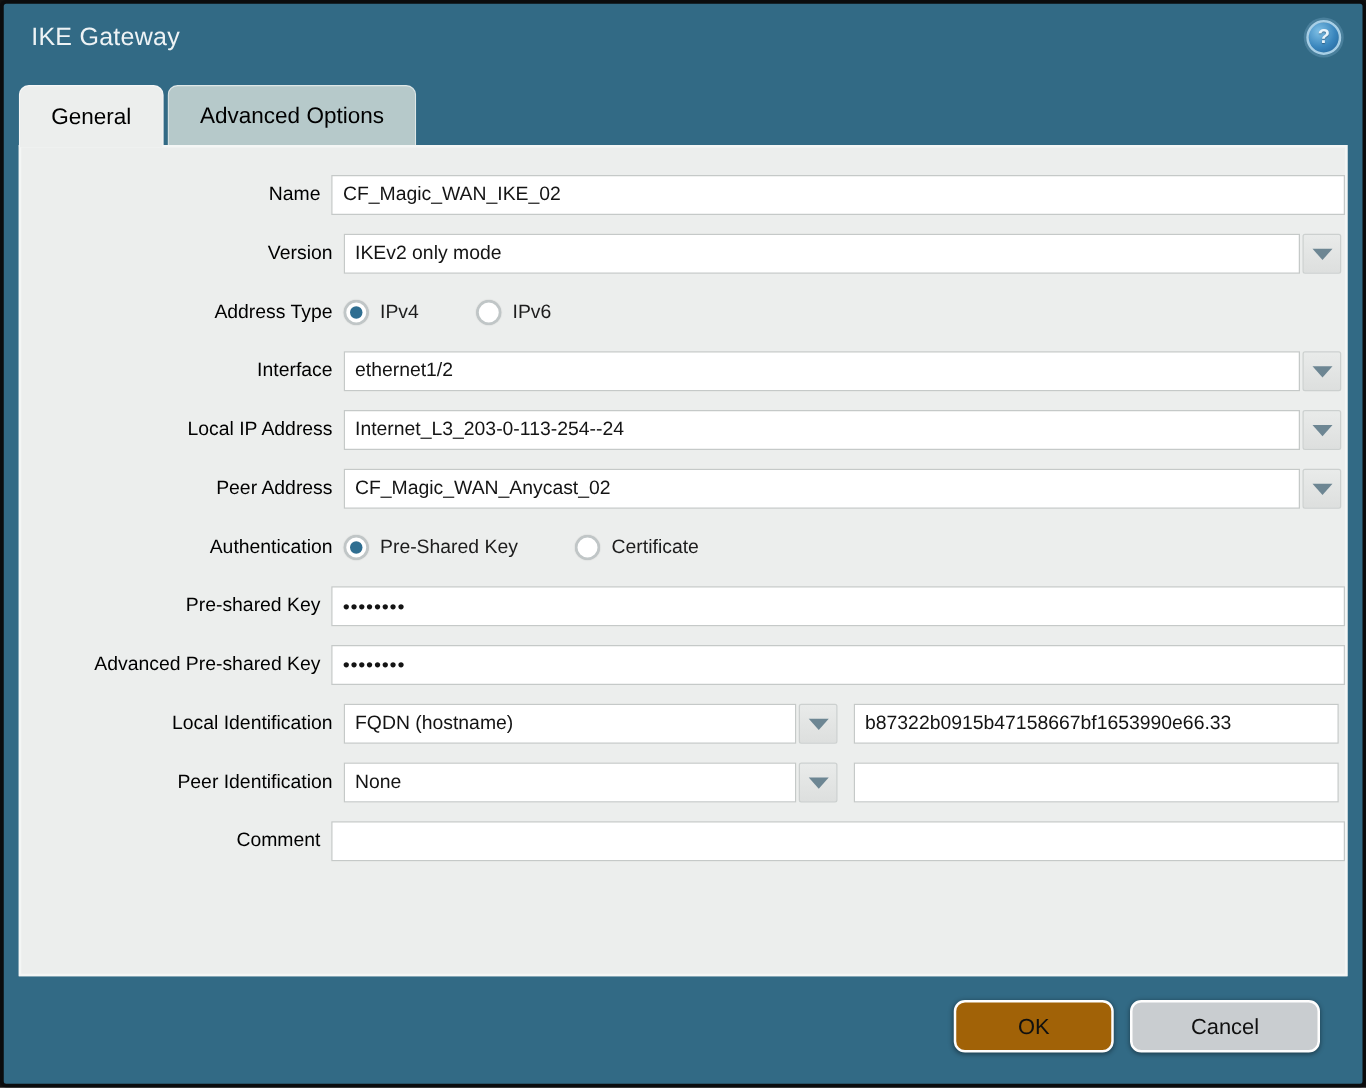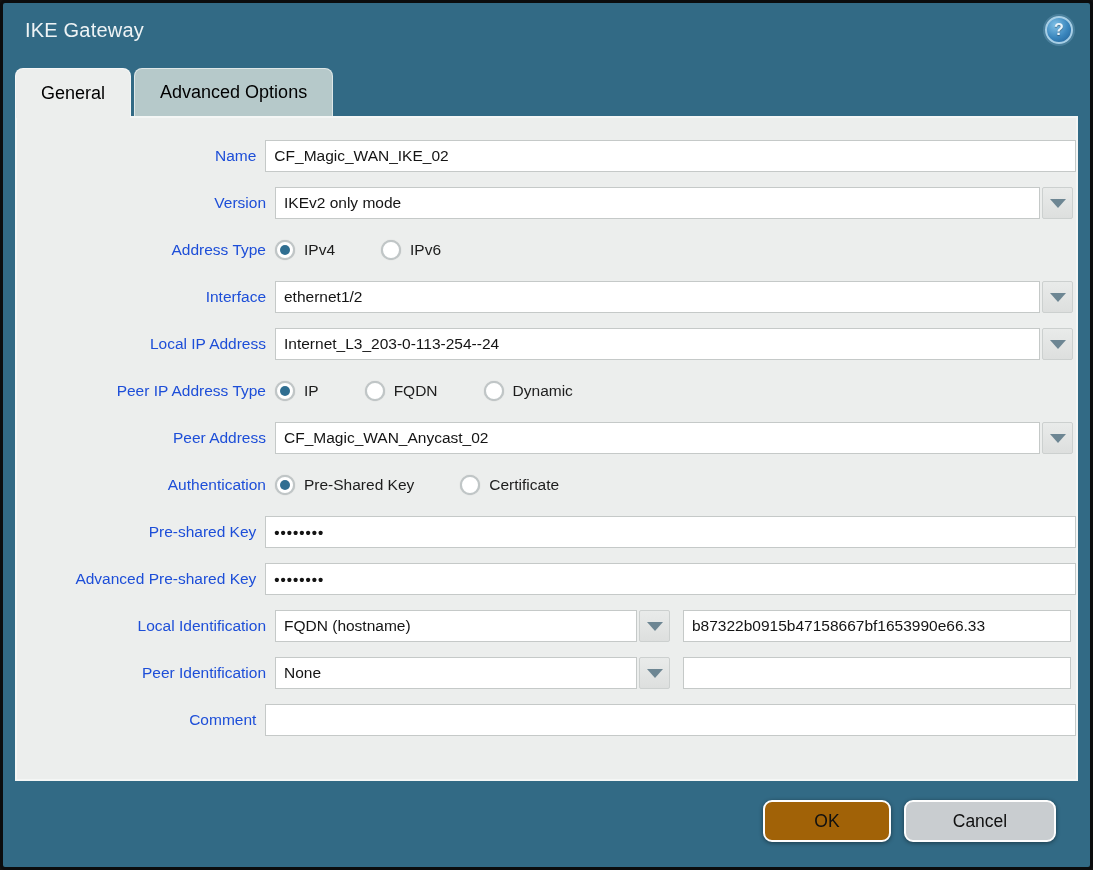--- a/index.html
+++ b/index.html
@@ -39,21 +39,21 @@
 
   
   .panel {
     position:relative; z-index:2;
     margin:0 12px; height:665px;
     background:#eceeed; border:2px solid #f4f6f5;
     padding:22px 0 0 10px;
   }
 
   .row { display:flex; align-items:center; height:32px; margin-bottom:15px; }
-  .lbl { width:239px; text-align:right; margin-right:9px; font-size:15.5px; color:#1d4ed8; white-space:nowrap; }
+  .lbl { width:239px; text-align:right; margin-right:9px; font-size:15.5px; color:#000000; white-space:nowrap; }
 
   .txt {
     height:32px; border:1px solid #c5c9c8; background:#fff;
     font-family:"Liberation Sans", sans-serif; font-size:15.5px; color:#141414;
     padding:0 8px; outline:none;
   }
   .w-full { width:844px; }
   .pwd { font-weight:bold; letter-spacing:1px; font-size:15px; }
 
   .dd { display:flex; height:32px; }
@@ -154,37 +154,20 @@
     <div class="row">
       <span class="lbl">Local IP Address</span>
       <div class="dd">
         <input class="txt" type="text" value="Internet_L3_203-0-113-254--24" style="">
         <div class="dd-btn">
           <span class="tri"></span>
         </div>
       </div>
     </div>
 
-    <div class="row">
-      <span class="lbl">Peer IP Address Type</span>
-      <div class="radio-group">
-        <span class="radio-opt">
-          <span class="radio selected"></span>
-          <span class="radio-lbl">IP</span>
-        </span>
-        <span class="radio-opt">
-          <span class="radio"></span>
-          <span class="radio-lbl">FQDN</span>
-        </span>
-        <span class="radio-opt">
-          <span class="radio"></span>
-          <span class="radio-lbl">Dynamic</span>
-        </span>
-      </div>
-    </div>
 
     <div class="row">
       <span class="lbl">Peer Address</span>
       <div class="dd">
         <input class="txt" type="text" value="CF_Magic_WAN_Anycast_02" style="">
         <div class="dd-btn">
           <span class="tri"></span>
         </div>
       </div>
     </div>

